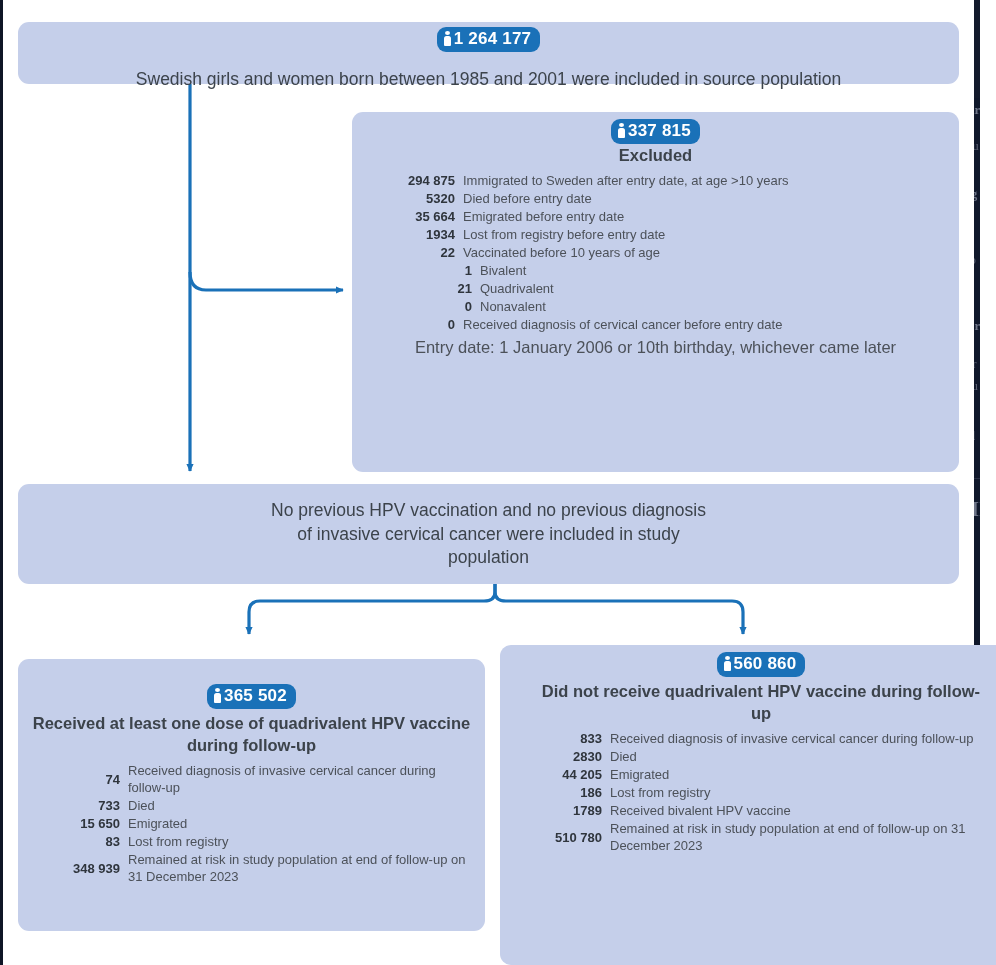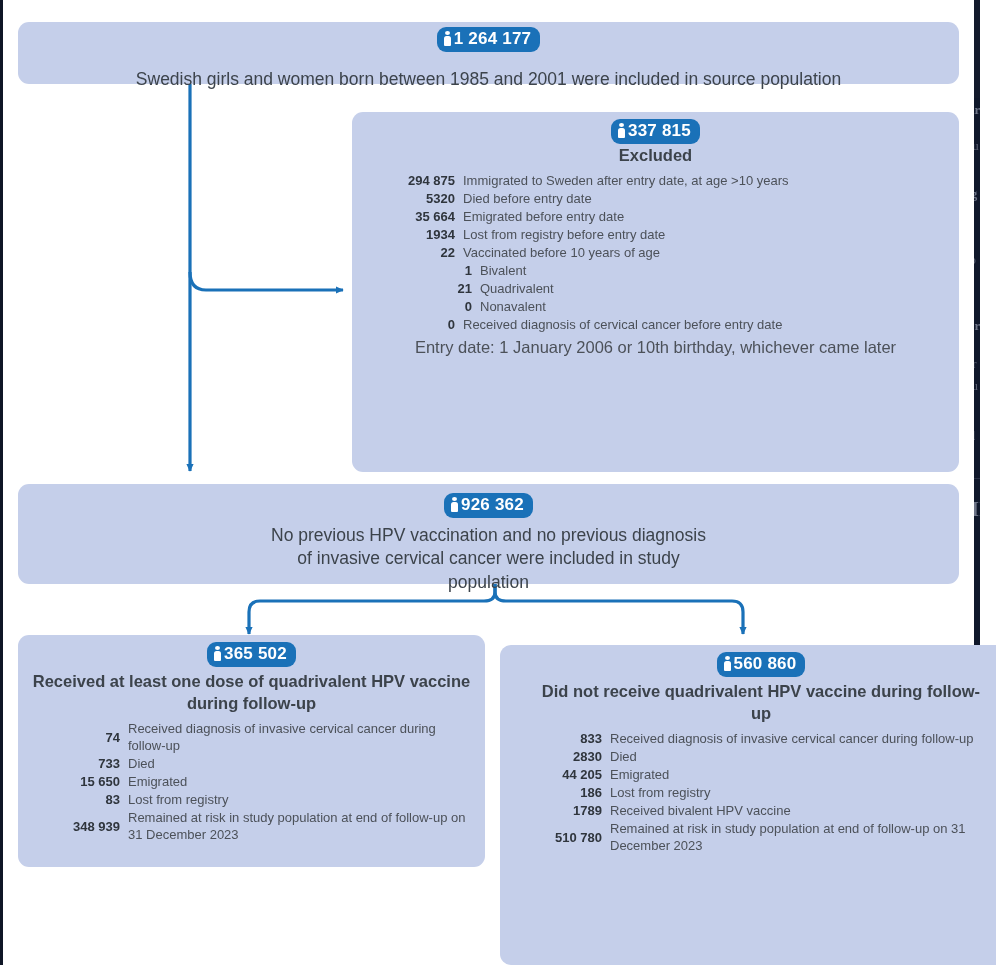--- a/index.html
+++ b/index.html
@@ -219,33 +219,24 @@
         <div class="row">
           <span class="num" style="width:105px">0</span>
           <span class="lbl">Received diagnosis of cervical cancer before entry date</span>
         </div>
       </div>
 
       <div class="note">Entry date: 1 January 2006 or 10th birthday, whichever came later</div>
     </div>
 
     <div class="box" style="left:15px; top:484px; width:941px; height:100px; padding-top:9px;">
-      <div class="badge-row">
-        <span class="badge">
-          <span class="person-icon">
-              <i></i>
-              <b></b>
-            </span>
-          <span>926 362</span>
-        </span>
-      </div>
       <div class="box-title" style="margin-top:6px; padding:0 250px;">No previous HPV vaccination and no previous diagnosis of invasive cervical cancer were included in study population</div>
     </div>
 
-    <div class="box" style="left:15px; top:635px; width:467px; height:232px; padding-top:7px;">
+    <div class="box" style="left:15px; top:659px; width:467px; height:272px; padding-top:25px;">
       <div class="badge-row">
         <span class="badge">
           <span class="person-icon">
               <i></i>
               <b></b>
             </span>
           <span>365 502</span>
         </span>
       </div>
       <div class="box-title bold" style="margin-top:3px; padding:0 14px;">Received at least one dose of quadrivalent HPV vaccine during follow-up</div>

